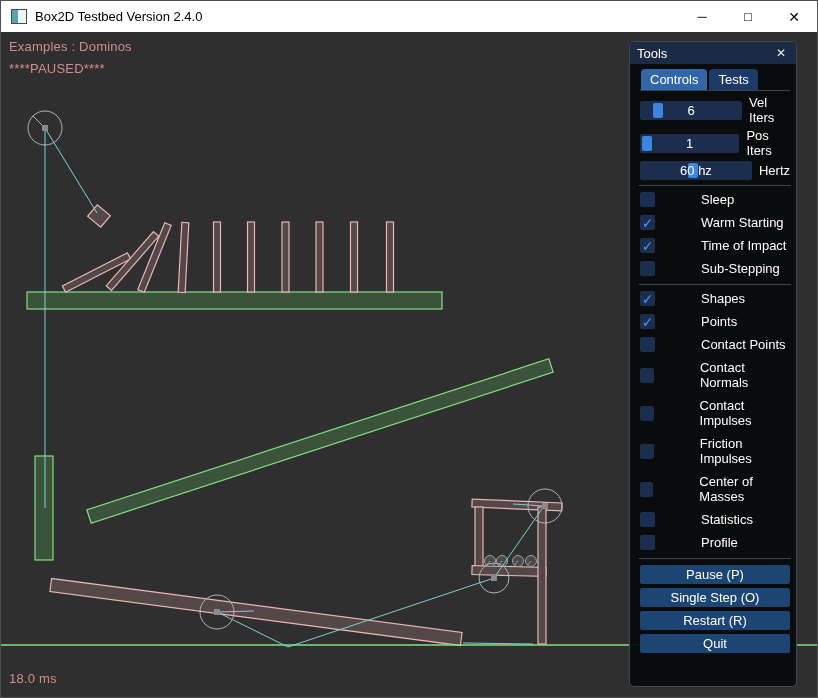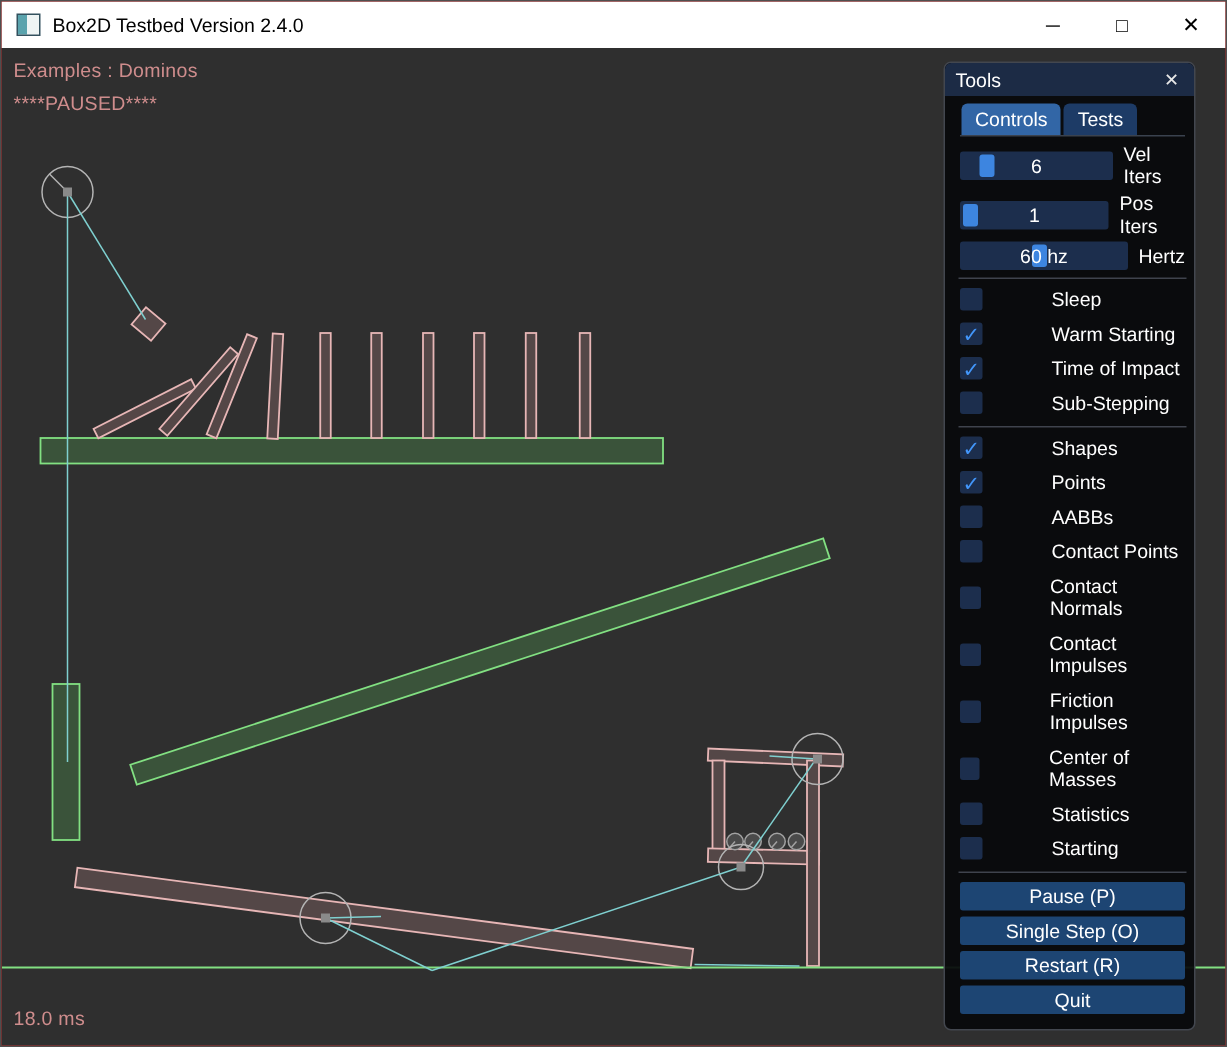--- a/index.html
+++ b/index.html
@@ -1,19 +1,19 @@
 <!DOCTYPE html>
 <html><head>
 <meta charset="utf-8">
 <style>
   * { box-sizing: border-box; margin: 0; padding: 0; }
   html,body { width:818px; height:698px; background:#202020; }
   body { font-family:"Liberation Sans","DejaVu Sans",sans-serif; }
 
-  .window { position:relative; width:818px; height:698px; border:1px solid #4f4f4f; background:#b91c1c; overflow:hidden; }
+  .window { position:relative; width:818px; height:698px; border:1px solid #4f4f4f; background:#404040; overflow:hidden; }
 
   
   .titlebar { position:absolute; top:0; left:0; right:0; height:31px; background:#ffffff; display:flex; align-items:center; }
   .app-icon { width:16px; height:15px; margin-left:10px; border:1px solid #33515e;
               background:linear-gradient(90deg,#5aa3ad 0 45%, #eef4f4 45% 100%); }
   .titletext { margin-left:8px; font-size:13px; color:#000; }
   .win-controls { margin-left:auto; display:flex; height:31px; }
   .win-btn { width:46px; height:31px; display:flex; align-items:center; justify-content:center;
              font-size:13px; color:#000; cursor:default; }
   .win-btn.close { font-size:14px; }
@@ -179,24 +179,20 @@
             <div class="cbrow">
               <span class="cbbox">✓</span>
               <span class="cblabel">Shapes</span>
             </div>
             <div class="cbrow">
               <span class="cbbox">✓</span>
               <span class="cblabel">Points</span>
             </div>
             <div class="cbrow">
               <span class="cbbox"></span>
-              <span class="cblabel">AABBs</span>
-            </div>
-            <div class="cbrow">
-              <span class="cbbox"></span>
               <span class="cblabel">Contact Points</span>
             </div>
             <div class="cbrow">
               <span class="cbbox"></span>
               <span class="cblabel">Contact Normals</span>
             </div>
             <div class="cbrow">
               <span class="cbbox"></span>
               <span class="cblabel">Contact Impulses</span>
             </div>
@@ -207,21 +203,21 @@
             <div class="cbrow">
               <span class="cbbox"></span>
               <span class="cblabel">Center of Masses</span>
             </div>
             <div class="cbrow">
               <span class="cbbox"></span>
               <span class="cblabel">Statistics</span>
             </div>
             <div class="cbrow">
               <span class="cbbox"></span>
-              <span class="cblabel">Starting</span>
+              <span class="cblabel">Profile</span>
             </div>
           </div>
         <div class="sep"></div>
         <div id="btngroup">
             <div class="pbtn">Pause (P)</div>
             <div class="pbtn">Single Step (O)</div>
             <div class="pbtn">Restart (R)</div>
             <div class="pbtn">Quit</div>
           </div>
       </div>

